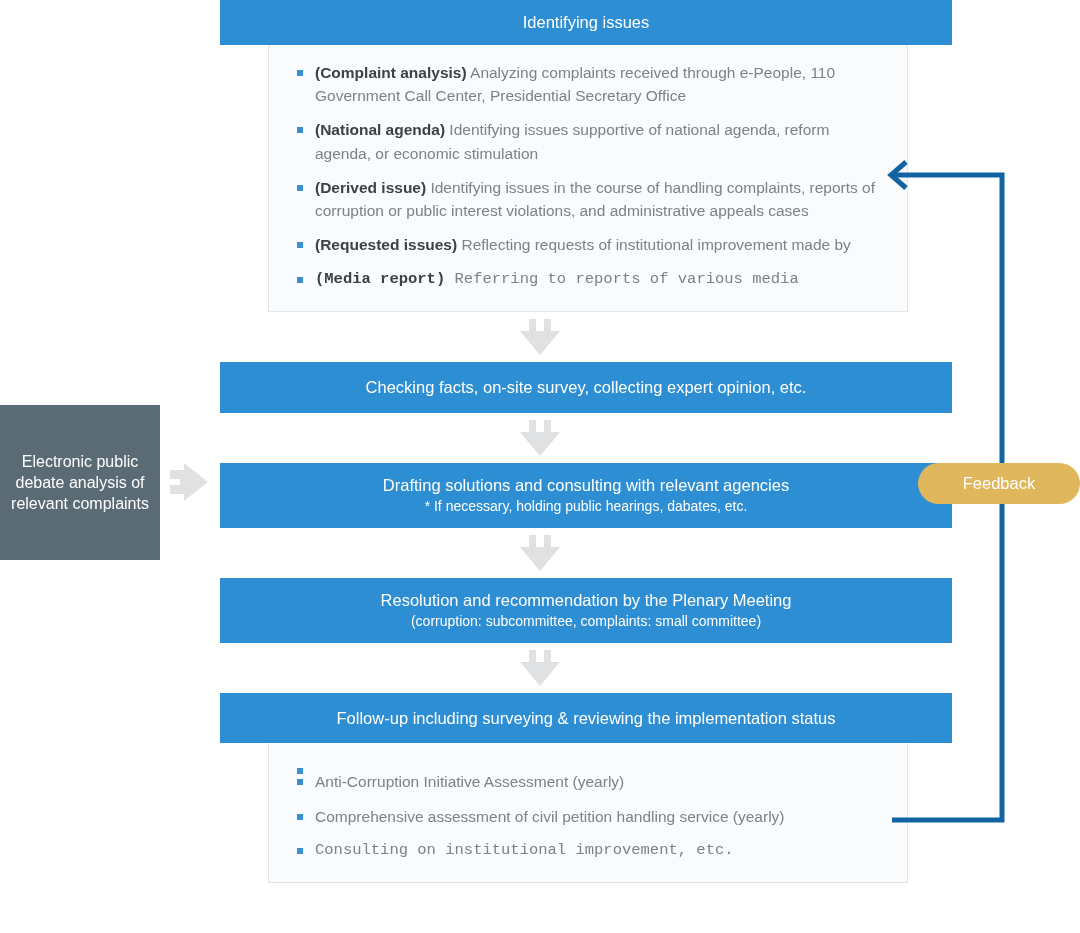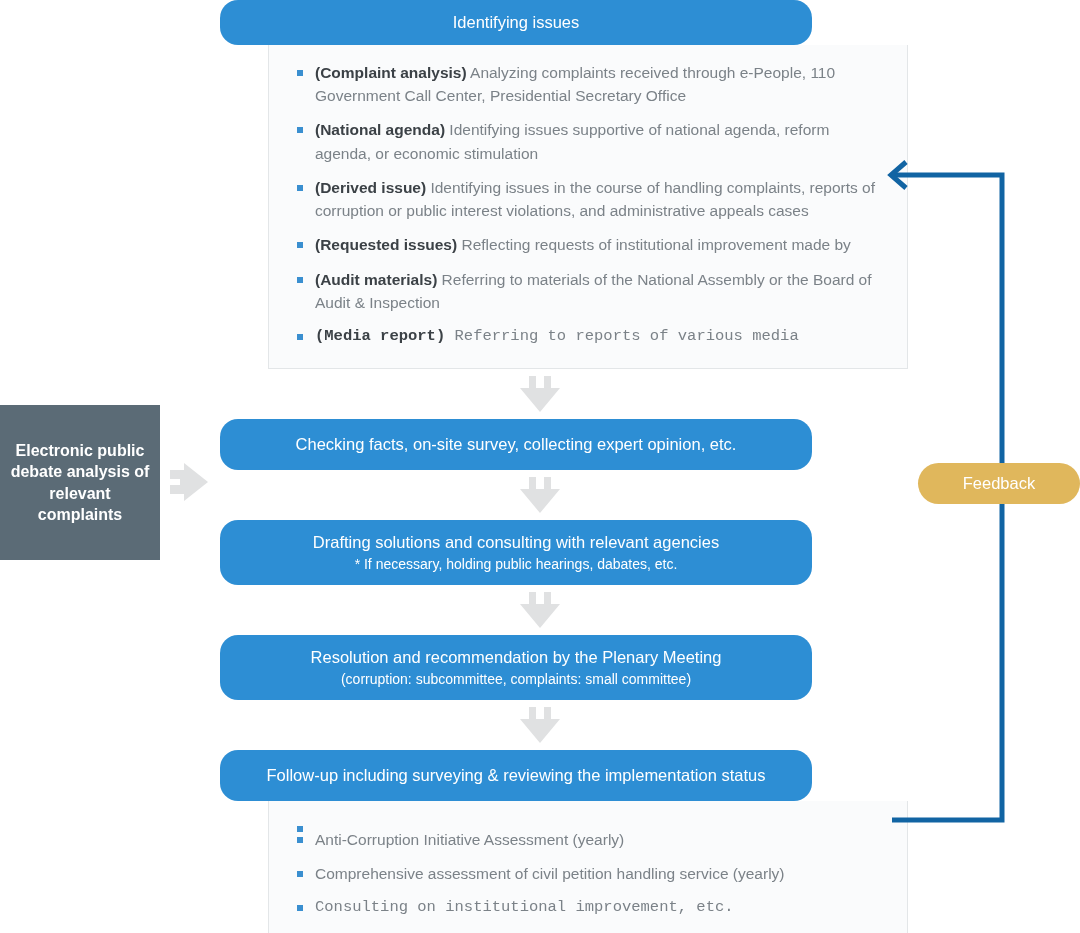--- a/index.html
+++ b/index.html
@@ -24,21 +24,21 @@
   
   .entry-box {
     position: absolute;
     left: 0px;
     top: 405px;
     width: 160px;
     height: 155px;
     background: #5b6b76;
     color: #ffffff;
     font-size: 16px;
-    font-weight: bold;
+    font-weight: normal;
     line-height: 1.33;
     display: flex;
     align-items: center;
     justify-content: center;
     text-align: center;
     box-sizing: border-box;
     padding: 4px 10px;
   }
   .entry-arrow {
     position: absolute;
@@ -59,29 +59,28 @@
   .panel {
     width: 640px;
     box-sizing: border-box;
     background: #fafbfc;
     border: 1px solid #e3e6e8;
     border-top: none;
     margin-left: 48px;
   }
 
   .bar {
-    width: 592px;
+    width: 732px;
     box-sizing: border-box;
     background: #2d8ed4;
     color: #ffffff;
     text-align: center;
     font-size: 16.5px;
     line-height: 1.38;
     padding: 11px 14px;
-    border-radius: 18px;
   }
   .bar .sub {
     display: block;
     font-size: 14px;
     line-height: 1.45;
   }
 
   .bar-solo {
     padding: 14px 14px;
   }
@@ -185,24 +184,20 @@
         <li>
           <span class="sq"></span>
           <span class="lead">(Derived issue)</span><span> Identifying issues in the course of handling complaints, reports of corruption or public interest violations, and administrative appeals cases</span>
         </li>
         <li>
           <span class="sq"></span>
           <span class="lead">(Requested issues)</span><span> Reflecting requests of institutional improvement made by</span>
         </li>
         <li>
           <span class="sq"></span>
-          <span class="lead">(Audit materials)</span><span> Referring to materials of the National Assembly or the Board of Audit &amp; Inspection</span>
-        </li>
-        <li>
-          <span class="sq"></span>
           <span class="lead">(Media report)</span><span> Referring to reports of various media</span>
         </li>
       </ul>
     </div>
 
     <div class="gap">
       <div class="dn">
         <svg viewBox="0 0 46 40" width="46" height="40" aria-hidden="true">
           <path d="M12 2 H19 V14 H27 V2 H34 V14 H43 L23 38 L3 14 H12 Z" fill="#e0e1e2"></path>
         </svg>

